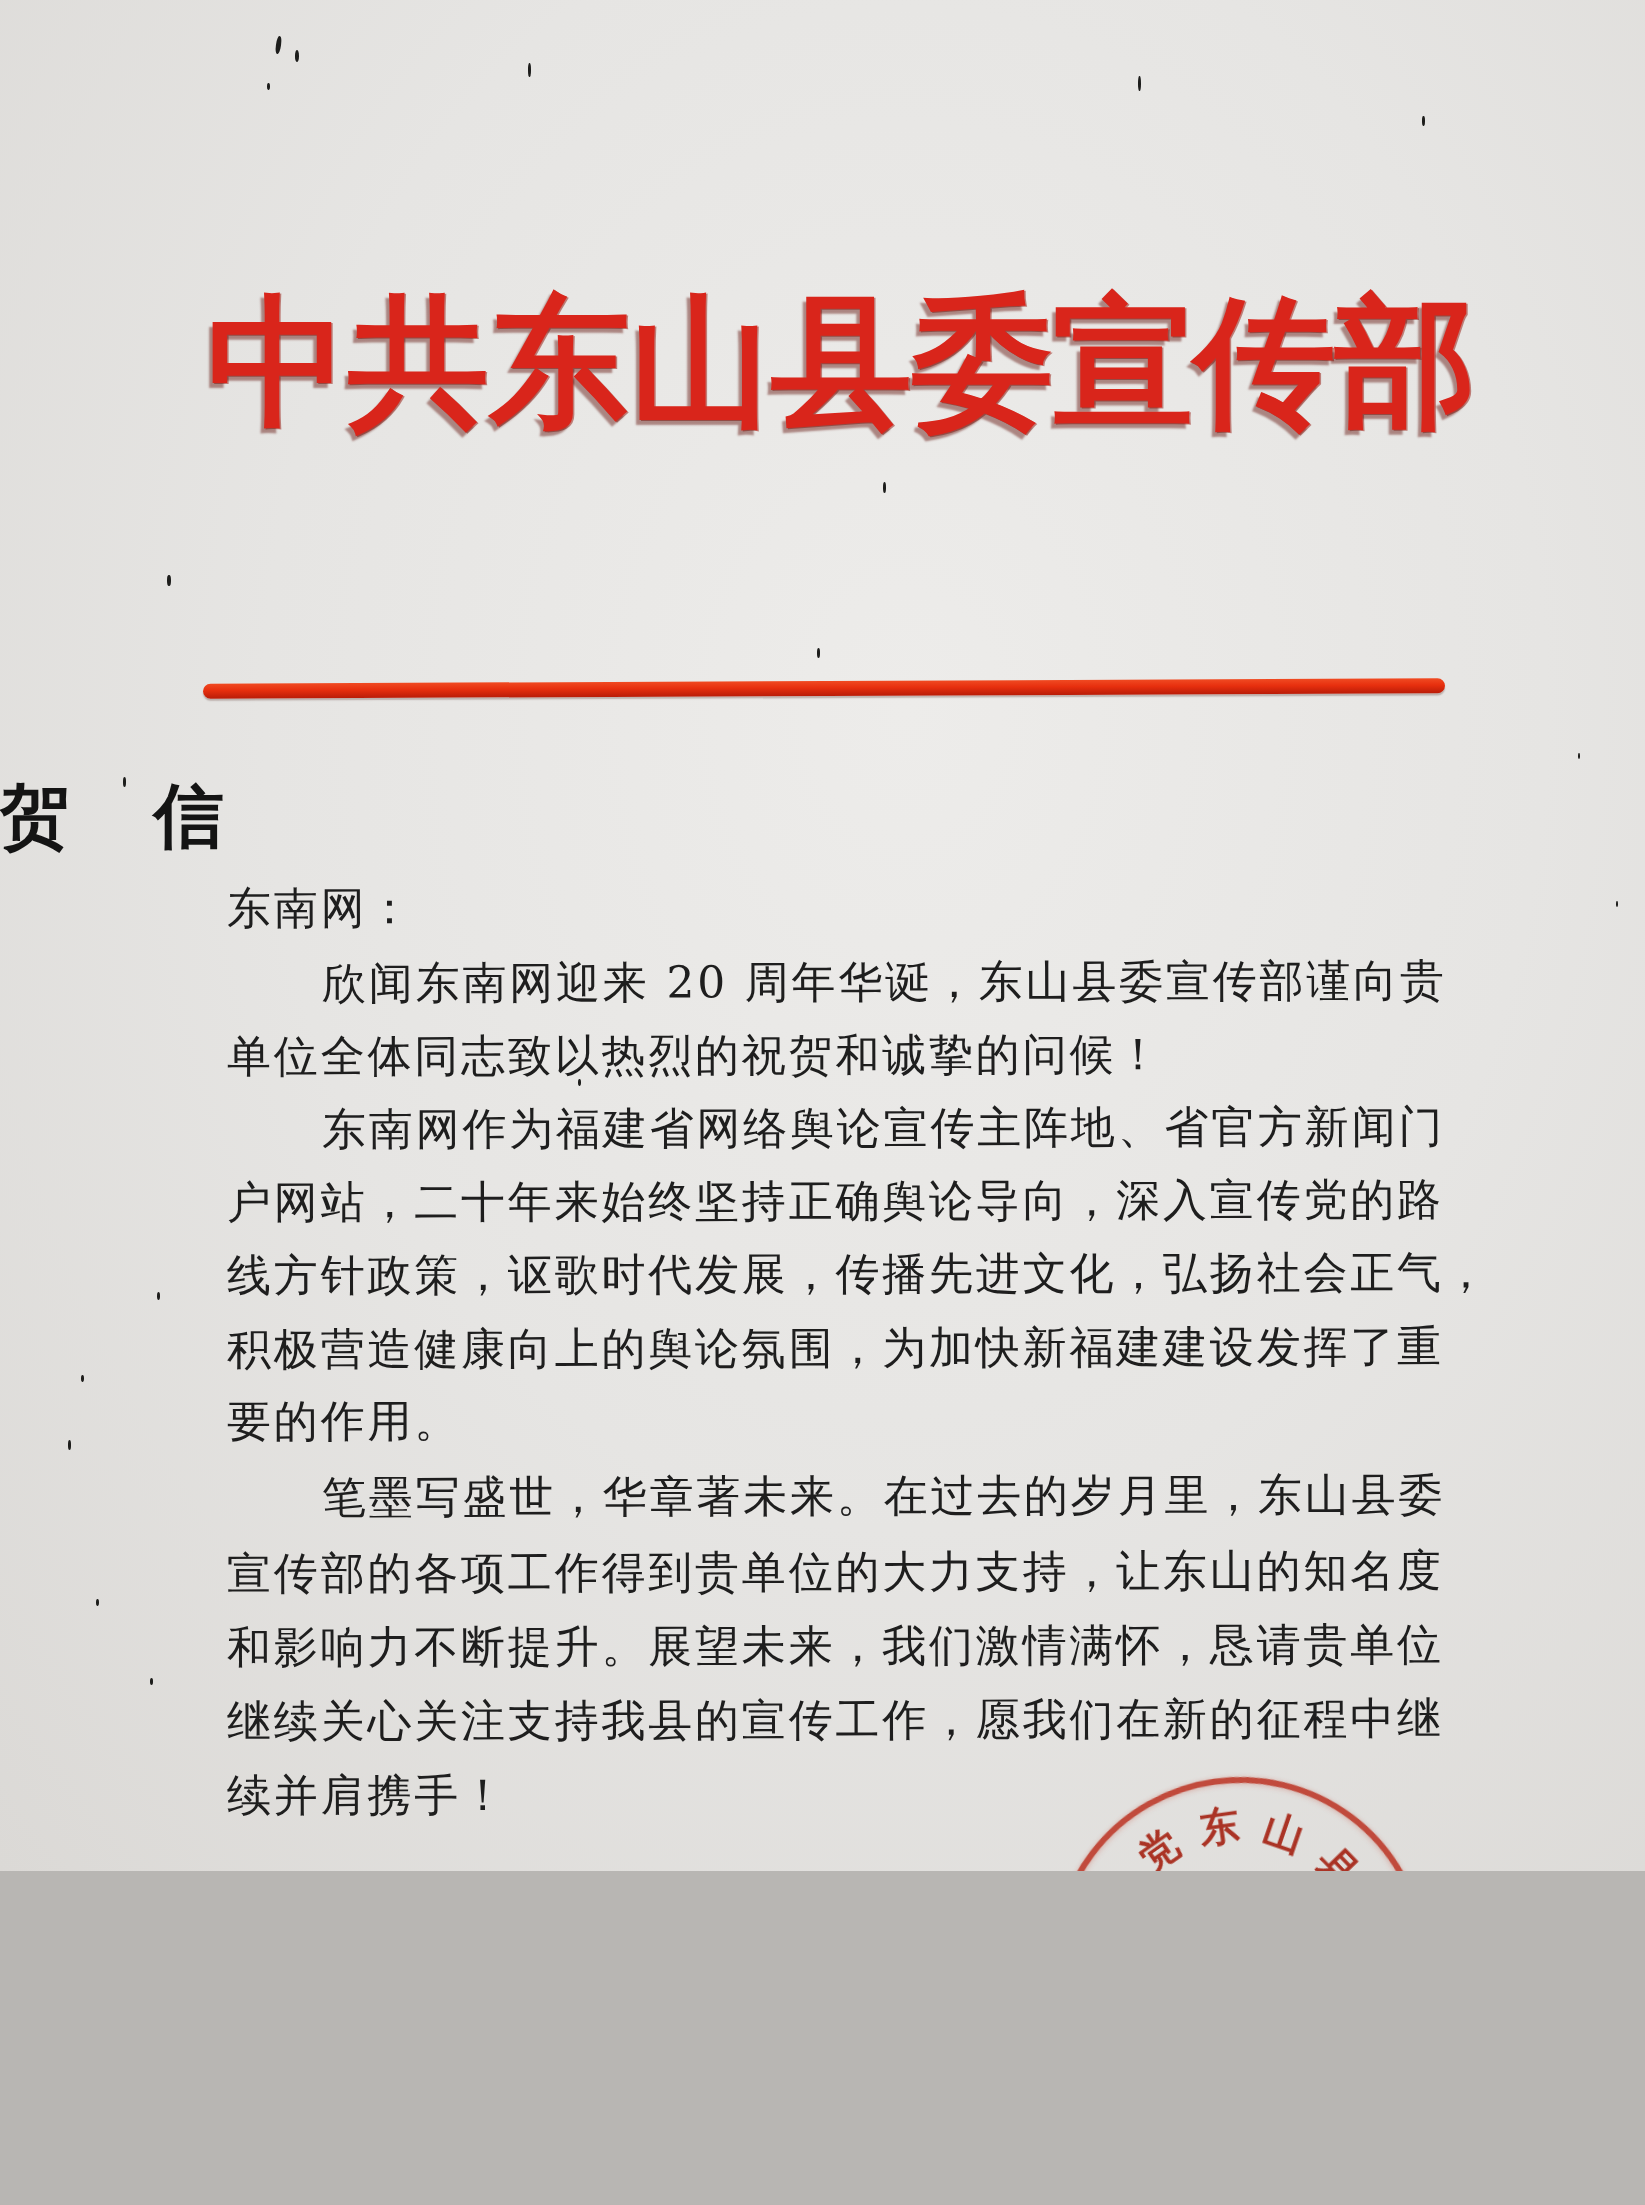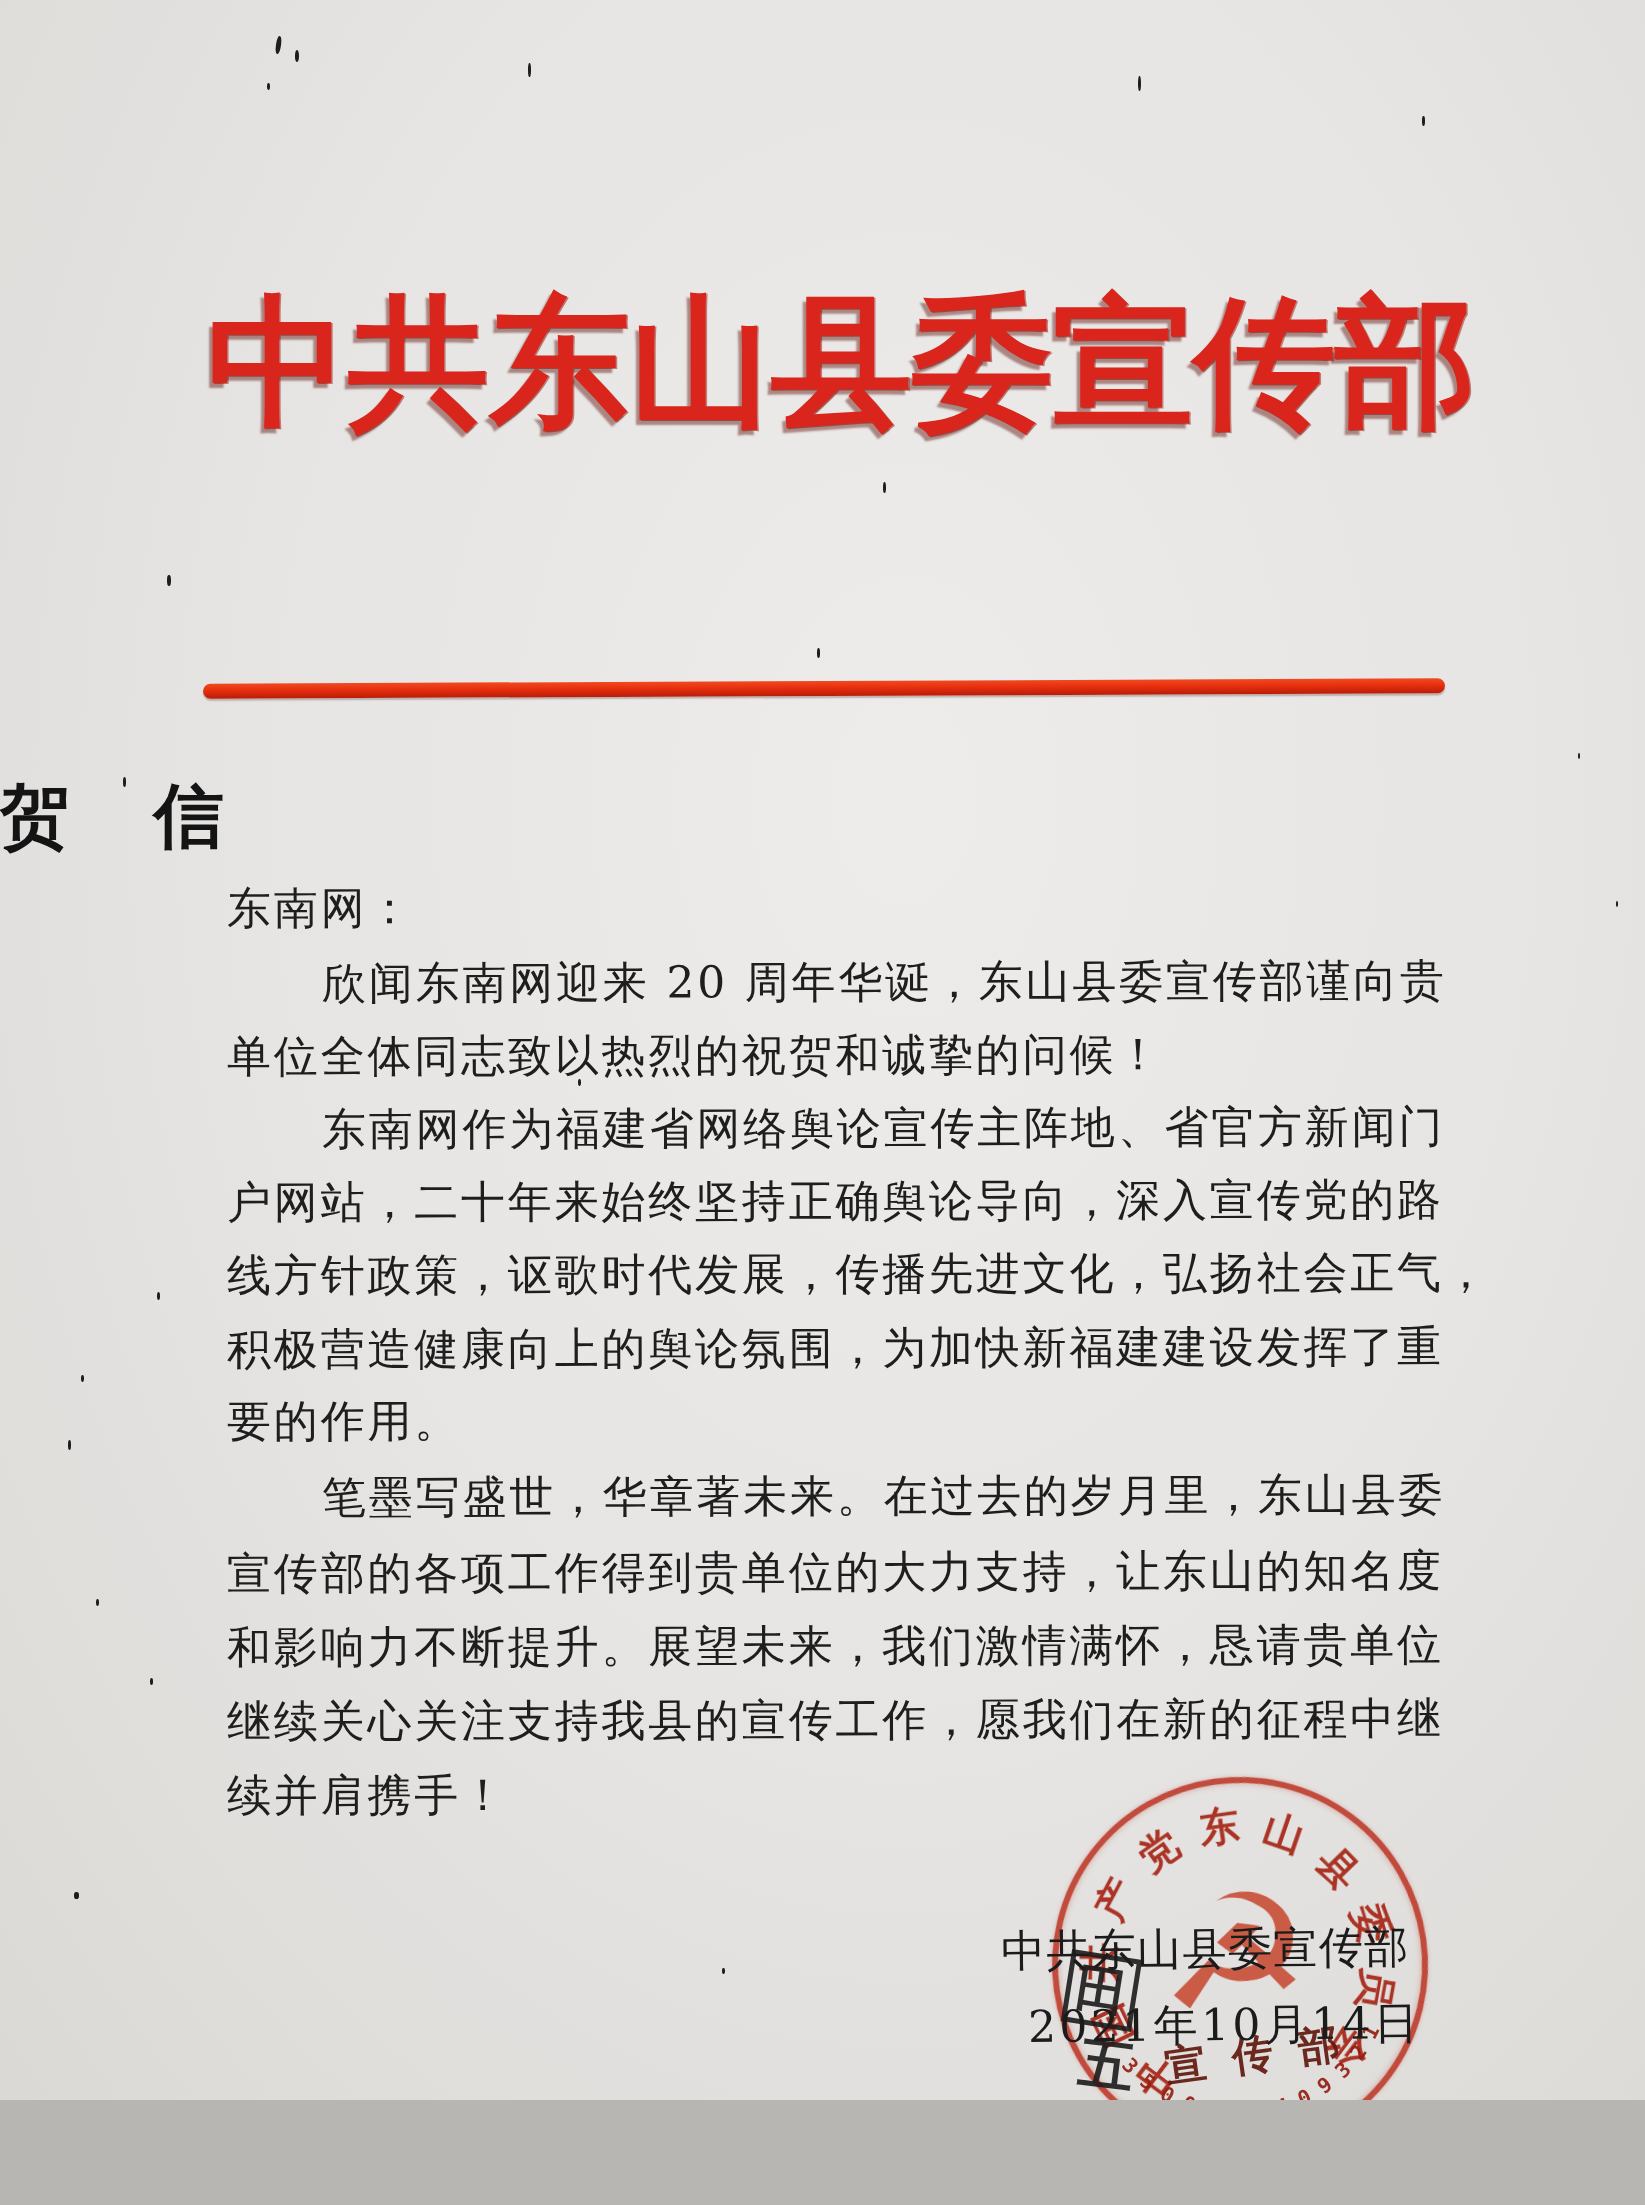--- a/index.html
+++ b/index.html
@@ -1,18 +1,18 @@
 <!DOCTYPE html>
 <html style="font-size:11px"><head>
 <meta charset="utf-8">
 <style>
   html,body{margin:0;padding:0;background:#b8b6b3;}
   .page{
     position:relative;
-    width:1646px;height:2100px;
+    width:1646px;height:1871px;
     margin:0 auto;
     overflow:hidden;
     background:radial-gradient(ellipse at 55% 38%, #edecea 0%, #e6e5e3 50%, #dbd9d6 100%);
     font-family:"DejaVu Serif","Liberation Serif",serif;
     color:#222;
   }
   
   .letterhead{
     position:absolute;left:207px;top:267px;width:1254px;
     font-size:141px;font-weight:700;line-height:1.35;

